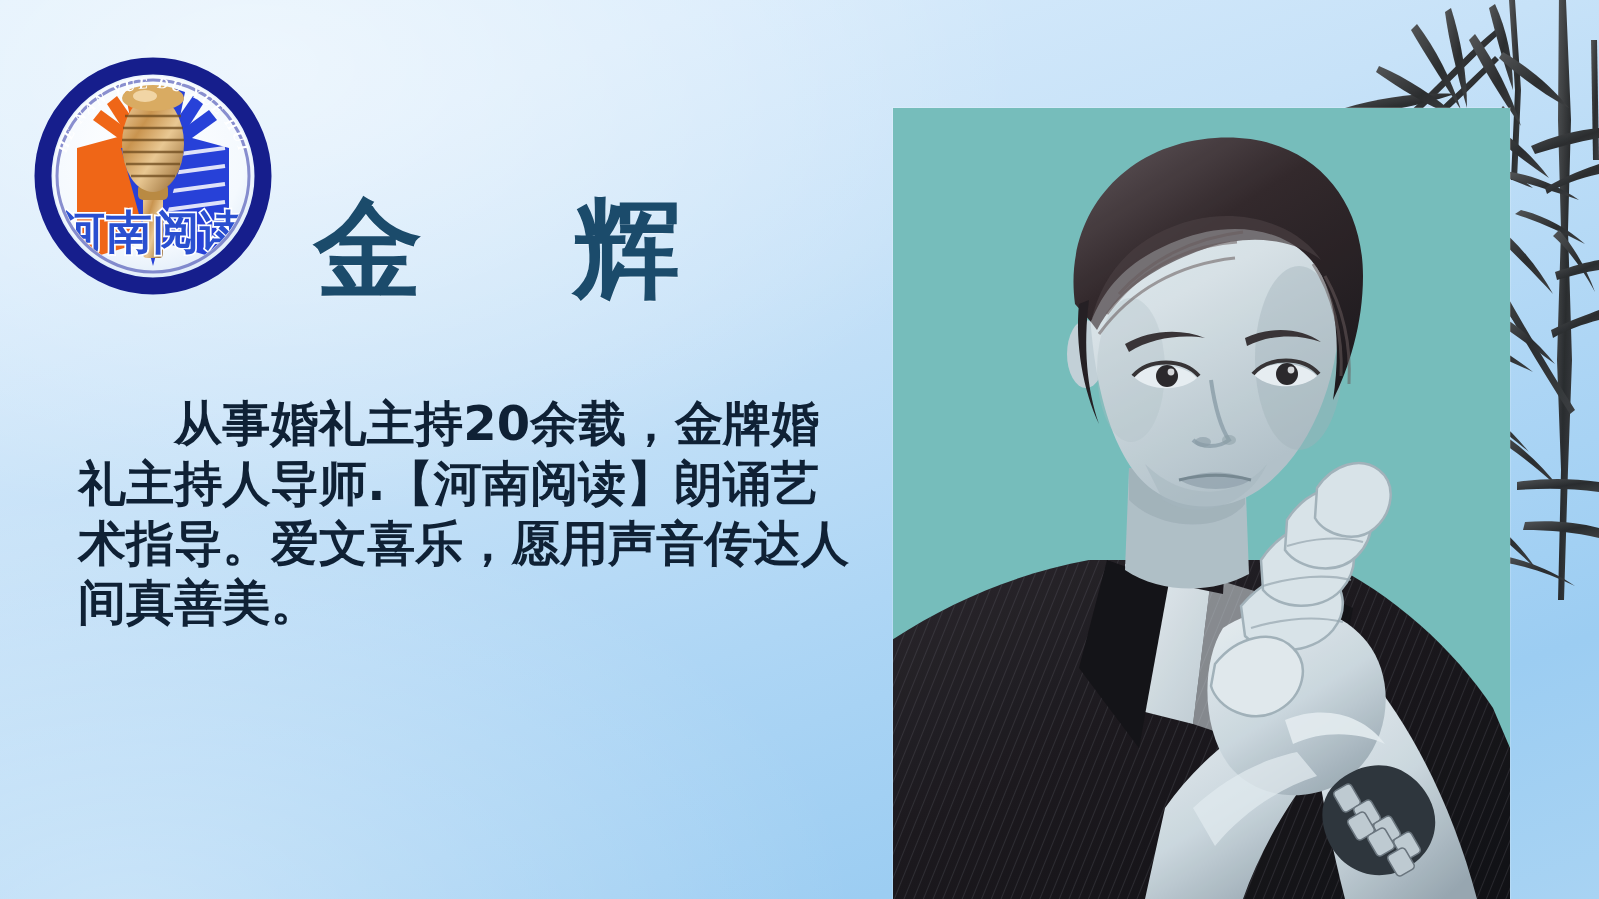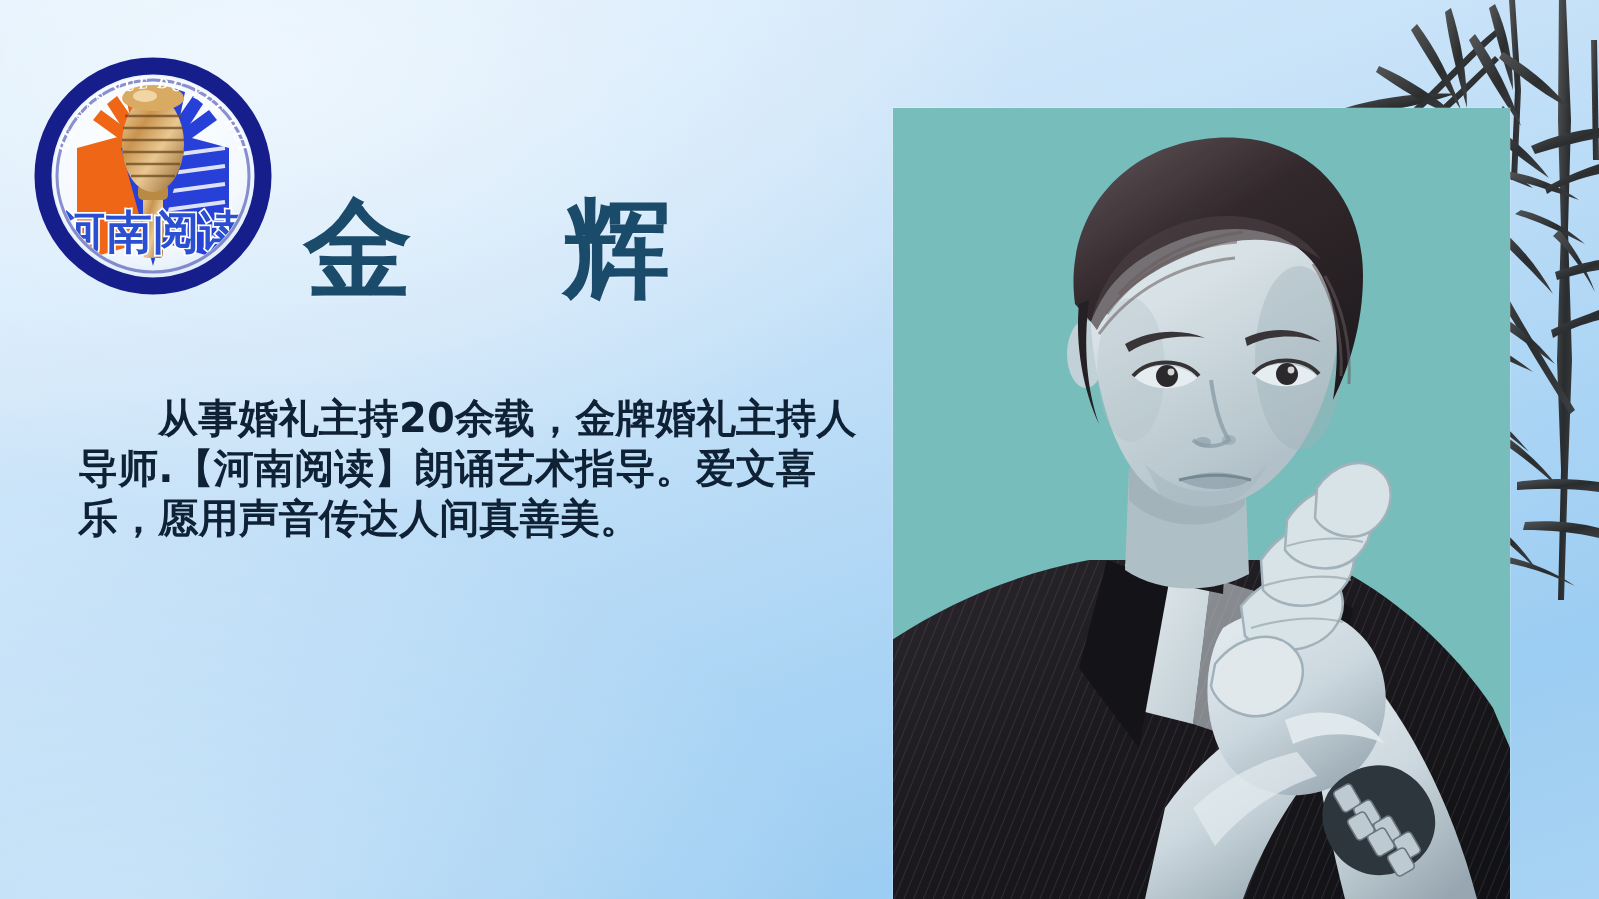--- a/index.html
+++ b/index.html
@@ -39,37 +39,37 @@
 
   
   .logo-wrap{
     position:absolute; left:33px; top:52px;
     width:240px; height:243px;
   }
   .logo-wrap svg{ width:100%; height:100%; display:block; }
 
   
   .title{
-    position:absolute; left:304px; top:196px;
+    position:absolute; left:314px; top:196px;
     font-family:"Liberation Serif","DejaVu Serif",serif;
     font-size:108px;
     font-weight:700;
     letter-spacing:.30em;
     color:#1b4b6b;
     line-height:1;
     white-space:pre;
     text-shadow:0 1px 0 rgba(255,255,255,.35);
   }
 
   
   .bio{
     position:absolute; left:78px; top:394px;
     width:780px;
     font-family:"DejaVu Sans","Liberation Sans",sans-serif;
-    font-size:40px;
+    font-size:48px;
     font-weight:700;
     line-height:1.245;
     letter-spacing:.004em;
     color:#0f2135;
     text-indent:2em;
     text-align:left;
     word-break:break-all;
   }
 
   

